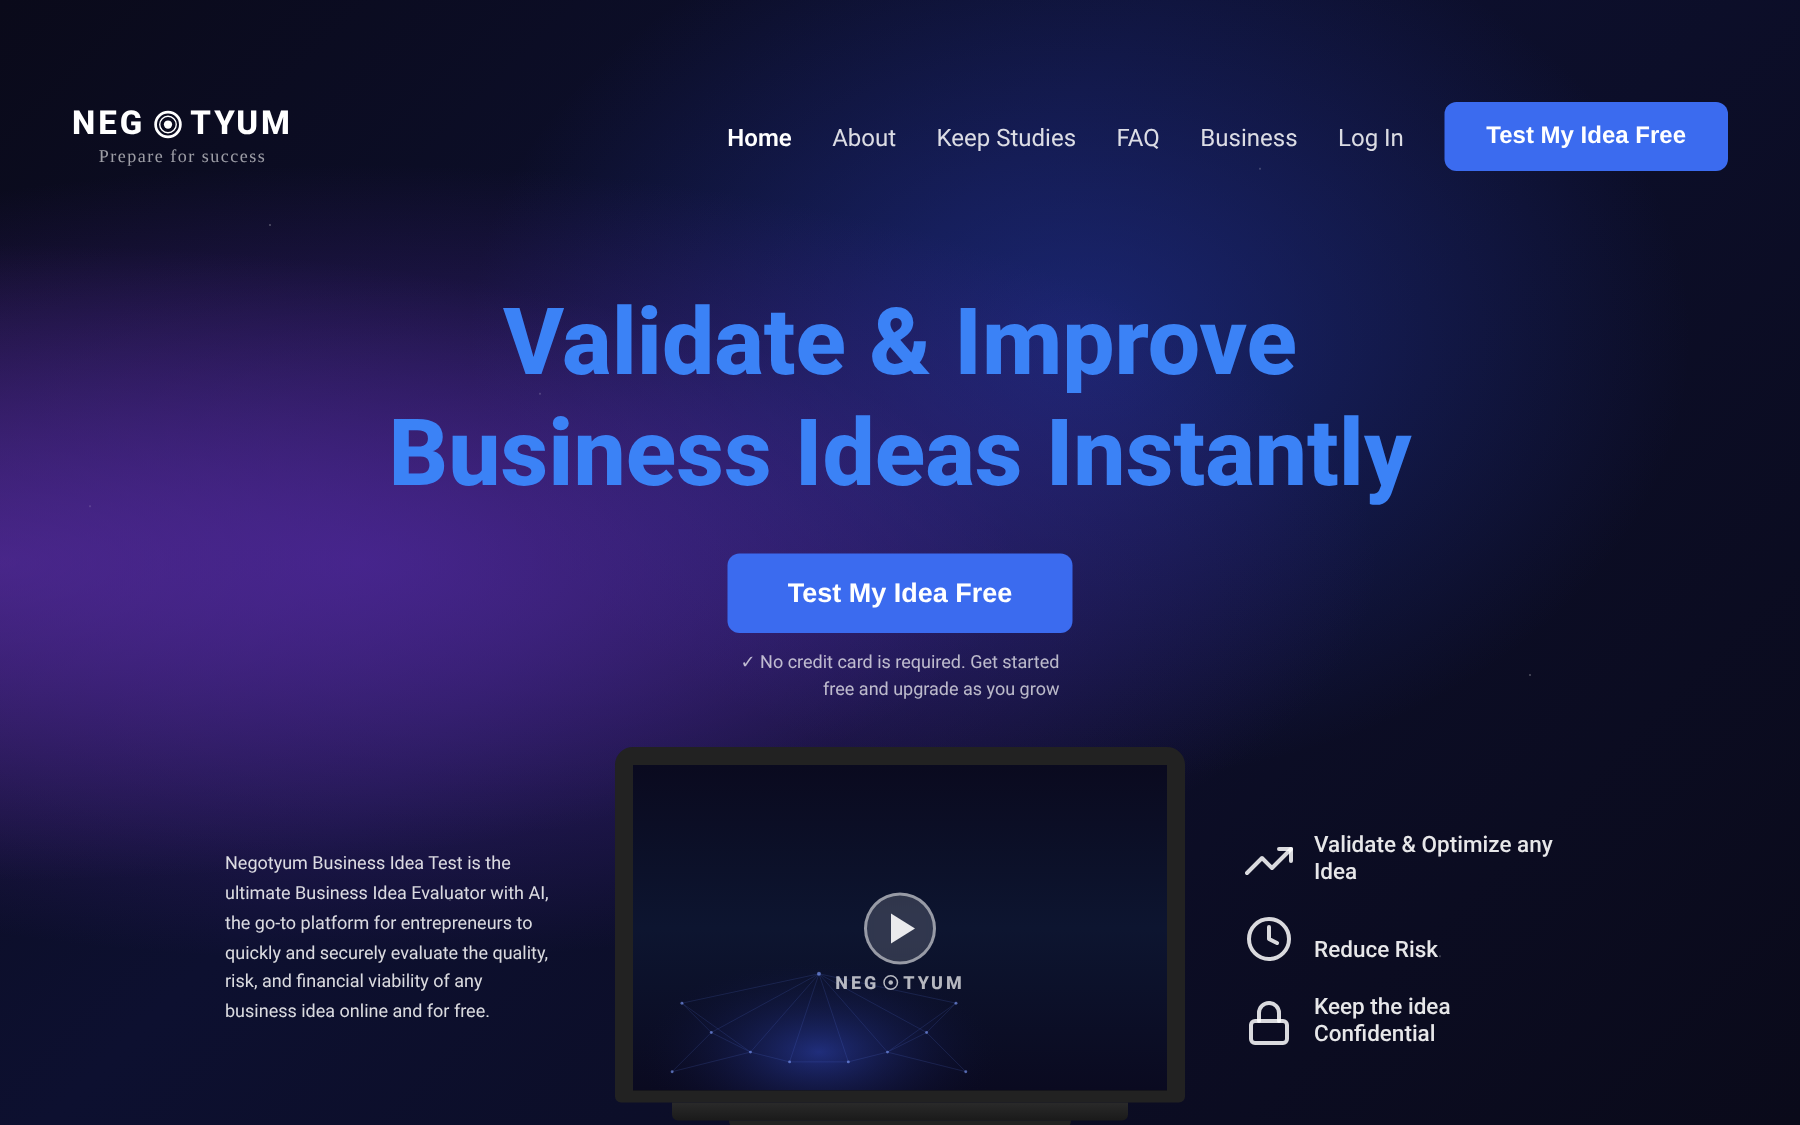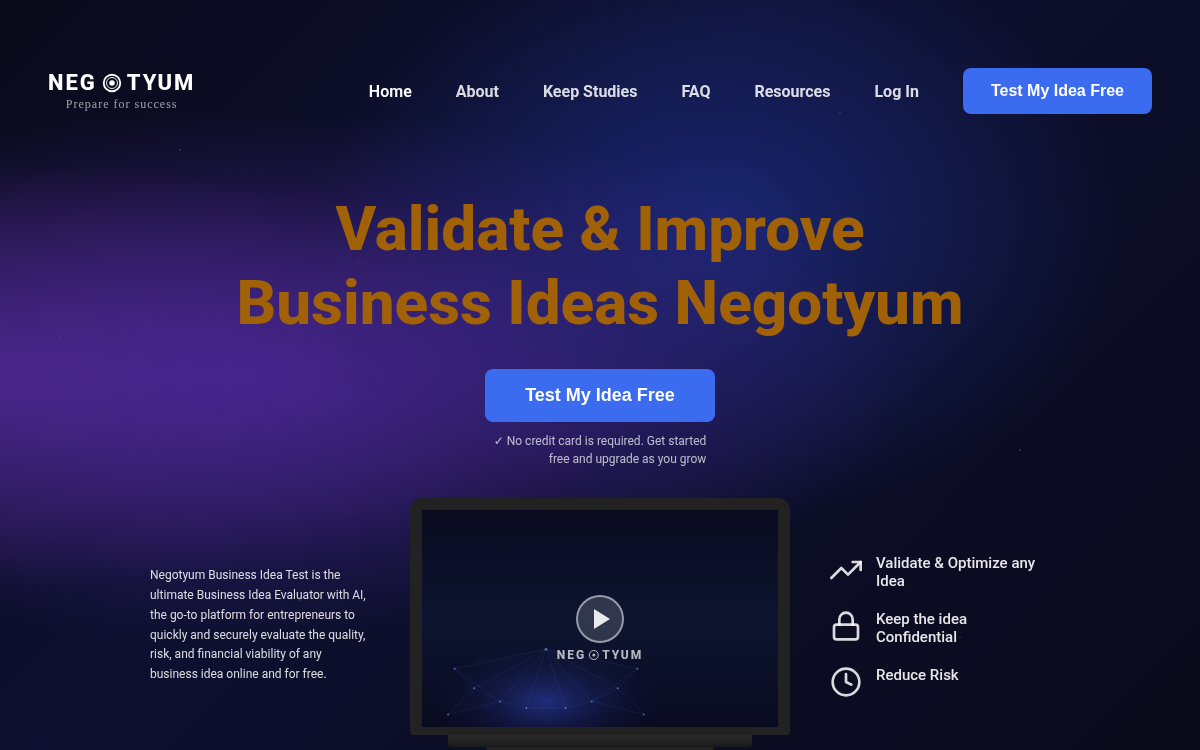--- a/index.html
+++ b/index.html
@@ -84,29 +84,28 @@
       color: rgba(255,255,255,0.6);
       letter-spacing: 1px;
       margin-top: 2px;
       text-align: center;
       font-family: Liberation Serif, serif;
     }
 
     nav {
       display: flex;
       align-items: center;
-      gap: 44px;
+      gap: 27px;
     }
 
     .nav-link {
       font-size: 16px;
       color: rgba(255,255,255,0.85);
       text-decoration: none;
       cursor: pointer;
-      font-weight: bold;
     }
 
     .nav-link.active {
       color: #fff;
       font-weight: 600;
     }
 
     .btn-primary {
       background: #3b6bef;
       color: #fff;
@@ -148,21 +147,21 @@
       flex-direction: column;
       align-items: center;
       padding-top: 10px;
     }
 
     .hero-title {
       text-align: center;
       font-size: 62px;
       font-weight: 800;
       line-height: 1.2;
-      color: #a16207;
+      color: #3b82f6;
       margin-bottom: 28px;
     }
 
     .hero-cta-section {
       display: flex;
       flex-direction: column;
       align-items: center;
       gap: 10px;
       margin-bottom: 30px;
     }
@@ -291,21 +290,21 @@
     .right-features {
       width: 220px;
       flex-shrink: 0;
       display: flex;
       flex-direction: column;
       gap: 20px;
     }
 
     .feature-item {
       display: flex;
-      align-items: flex-start;
+      align-items: flex-end;
       gap: 14px;
     }
 
     .feature-icon {
       width: 32px;
       height: 32px;
       flex-shrink: 0;
       color: rgba(255,255,255,0.85);
     }
 
@@ -344,31 +343,31 @@
       <span class="logo-text">TYUM</span>
     </div>
     <div class="logo-tagline">Prepare for success</div>
   </div>
 
   <nav>
     <a class="nav-link active">Home</a>
     <a class="nav-link">About</a>
     <a class="nav-link">Keep Studies</a>
     <a class="nav-link">FAQ</a>
-    <a class="nav-link">Resources</a>
+    <a class="nav-link">Business</a>
     <a class="nav-link">Log In</a>
     <button class="btn-primary">Test My Idea Free</button>
   </nav>
 </header>
 
 <main>
 
   <h1 class="hero-title">
     <span>Validate &amp; Improve</span><br>
-    <span>Business Ideas  Negotyum</span>
+    <span>Business Ideas  Instantly</span>
   </h1>
 
   <div class="hero-cta-section">
     <button class="btn-cta">Test My Idea Free</button>
     <div class="hero-subtitle">
       <div>✓ No credit card is required. Get started</div>
       <div>free and upgrade as you grow</div>
     </div>
   </div>
 
@@ -453,33 +452,33 @@
       <div class="feature-item">
         <svg class="feature-icon" viewBox="0 0 24 24" fill="none" stroke="currentColor" stroke-width="2" stroke-linecap="round" stroke-linejoin="round">
           <polyline points="23 6 13.5 15.5 8.5 10.5 1 18"></polyline>
           <polyline points="17 6 23 6 23 12"></polyline>
         </svg>
         <span class="feature-text">Validate &amp; Optimize any Idea</span>
       </div>
 
       <div class="feature-item">
         <svg class="feature-icon" viewBox="0 0 24 24" fill="none" stroke="currentColor" stroke-width="2" stroke-linecap="round" stroke-linejoin="round">
+          <circle cx="12" cy="12" r="10"></circle>
+          <polyline points="12 6 12 12 16 14"></polyline>
+        </svg>
+        <span class="feature-text">Reduce Risk</span>
+      </div>
+
+      <div class="feature-item">
+        <svg class="feature-icon" viewBox="0 0 24 24" fill="none" stroke="currentColor" stroke-width="2" stroke-linecap="round" stroke-linejoin="round">
           <rect x="3" y="11" width="18" height="11" rx="2" ry="2"></rect>
           <path d="M7 11V7a5 5 0 0 1 10 0v4"></path>
         </svg>
         <span class="feature-text">Keep the idea Confidential</span>
       </div>
-
-      <div class="feature-item">
-        <svg class="feature-icon" viewBox="0 0 24 24" fill="none" stroke="currentColor" stroke-width="2" stroke-linecap="round" stroke-linejoin="round">
-          <circle cx="12" cy="12" r="10"></circle>
-          <polyline points="12 6 12 12 16 14"></polyline>
-        </svg>
-        <span class="feature-text">Reduce Risk</span>
-      </div>
     </div>
   </div>
 
   <div class="bottom-cta">
     <button class="btn-cta-outline">Test My Idea Free</button>
 
   </div>
 </main>
 
 </body></html>

